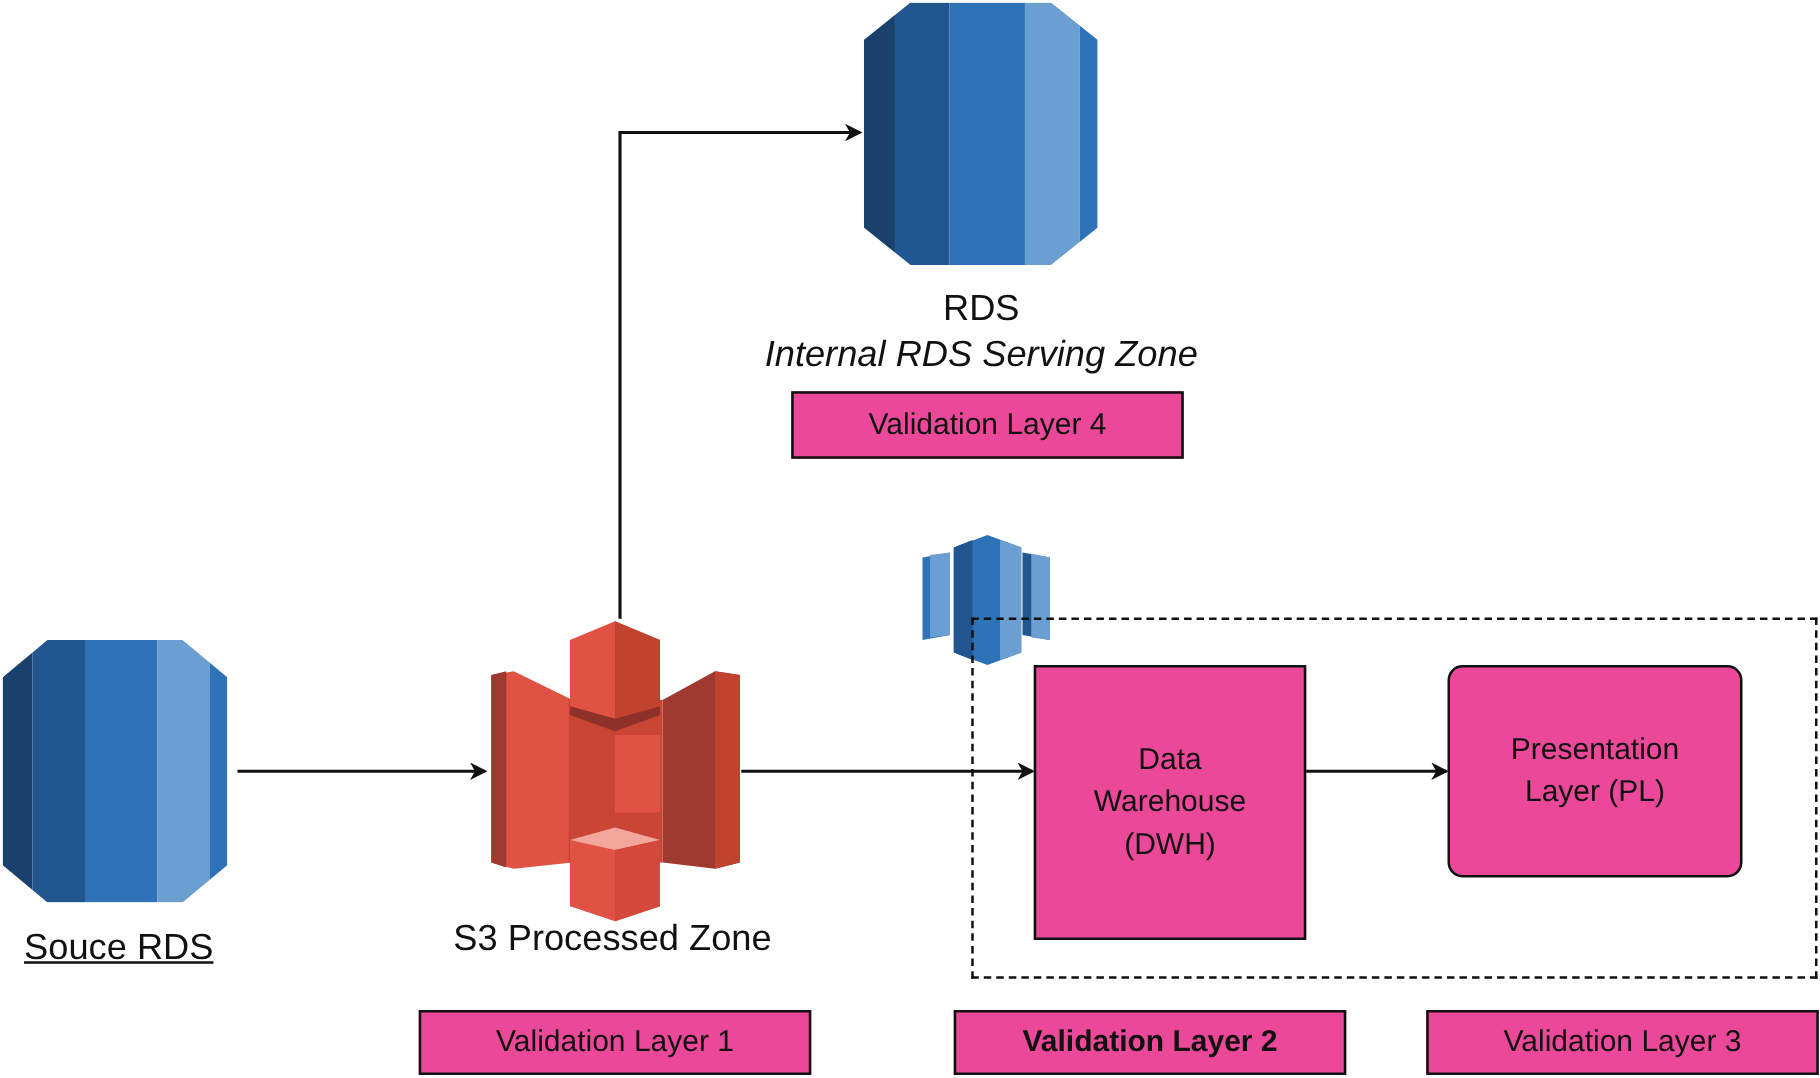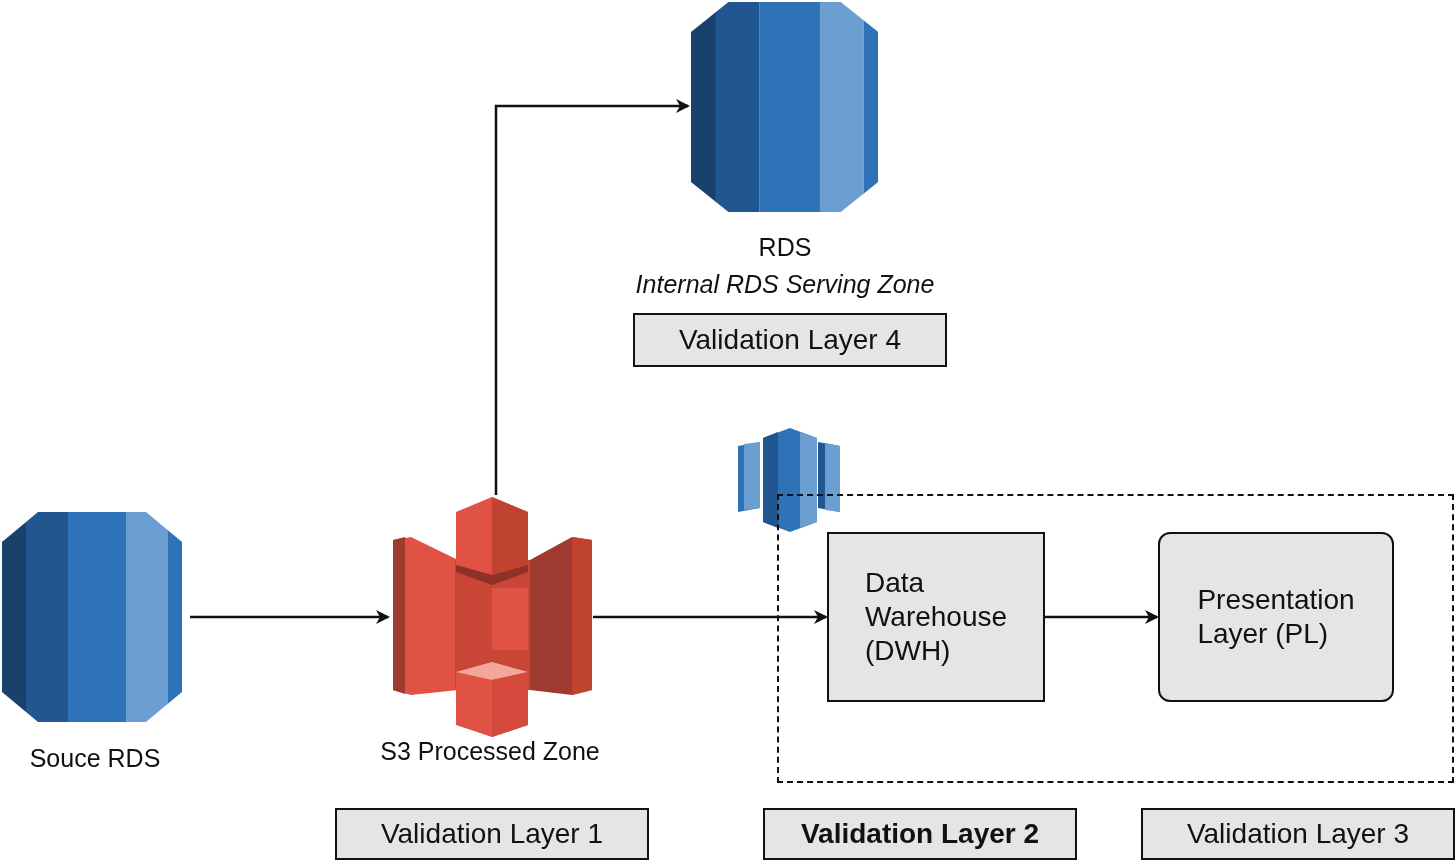--- a/index.html
+++ b/index.html
@@ -1,22 +1,22 @@
 <!DOCTYPE html>
 <html><head>
 <meta charset="utf-8">
 <style>
   html, body { margin: 0; padding: 0; background: #ffffff; }
   body { width: 1456px; height: 862px; position: relative; overflow: hidden;
          font-family: "Liberation Sans", sans-serif; color: #111; }
   svg.canvas { position: absolute; left: 0; top: 0; }
-  .label { position: absolute; font-size: 25px; line-height: 34px; text-align: center; white-space: nowrap; color: #111; }
-  .box { position: absolute; border: 2px solid #111; box-sizing: border-box; background: #e5e5e5;
-         display: flex; align-items: center; justify-content: center; text-align: left;
-         font-size: 28px; line-height: 34px; color: #111; }
+  .label { position: absolute; font-size: 29px; line-height: 34px; text-align: center; white-space: nowrap; color: #111; }
+  .box { position: absolute; border: 2px solid #111; box-sizing: border-box; background: #ec4899;
+         display: flex; align-items: center; justify-content: center; text-align: center;
+         font-size: 24px; line-height: 34px; color: #111; }
   .dashed-group { position: absolute; border: 2.5px dashed #111; box-sizing: border-box; }
 </style>
 </head>
 <body>
 
 <svg class="canvas" width="1456" height="862" viewBox="0 0 1456 862">
   <defs>
     <marker id="arrow" markerWidth="14" markerHeight="14" refX="12" refY="7" orient="auto" markerUnits="userSpaceOnUse">
       <path d="M0,0 L14,7 L0,14 L4,7 Z" fill="#111"></path>
     </marker>
@@ -80,26 +80,26 @@
     <polygon points="763,438 790,428 817,438 817,522 790,532 763,522" fill="#2e73b8"></polygon>
     <polygon points="763,438 778,432 778,528 763,522" fill="#215690"></polygon>
     <polygon points="800,432 817,438 817,522 800,528" fill="#6b9fd1"></polygon>
   </g>
 </svg>
 
 <div class="dashed-group" style="left:777px; top:494px; width:677px; height:289px; border-left-color:#111;"></div>
 
 <div style="position:absolute; left:776px; top:490px; width:66px; height:40px; background:transparent;"></div>
 
-<div class="label" style="left:0px; top:741px; width:190px;">Souce RDS</div>
+<div class="label" style="left:0px; top:741px; width:190px;text-decoration:underline;">Souce RDS</div>
 <div class="label" style="left:340px; top:734px; width:300px;">S3 Processed Zone</div>
 <div class="label" style="left:585px; top:230px; width:400px;">RDS</div>
 <div class="label" style="left:585px; top:267px; width:400px;font-style:italic;">Internal RDS Serving Zone</div>
 
-<div class="box" style="left:827px; top:532px; width:218px; height:170px;">
+<div class="box" style="left:827px; top:532px; width:218px; height:220px;">
   <span style="white-space:pre-line;">Data
 Warehouse
 (DWH)</span>
 </div>
 <div class="box" style="left:1158px; top:532px; width:236px; height:170px;border-radius:12px;">
   <span style="white-space:pre-line;">Presentation
 Layer (PL)</span>
 </div>
 
 <div class="box" style="left:335px; top:808px; width:314px; height:52px;">

